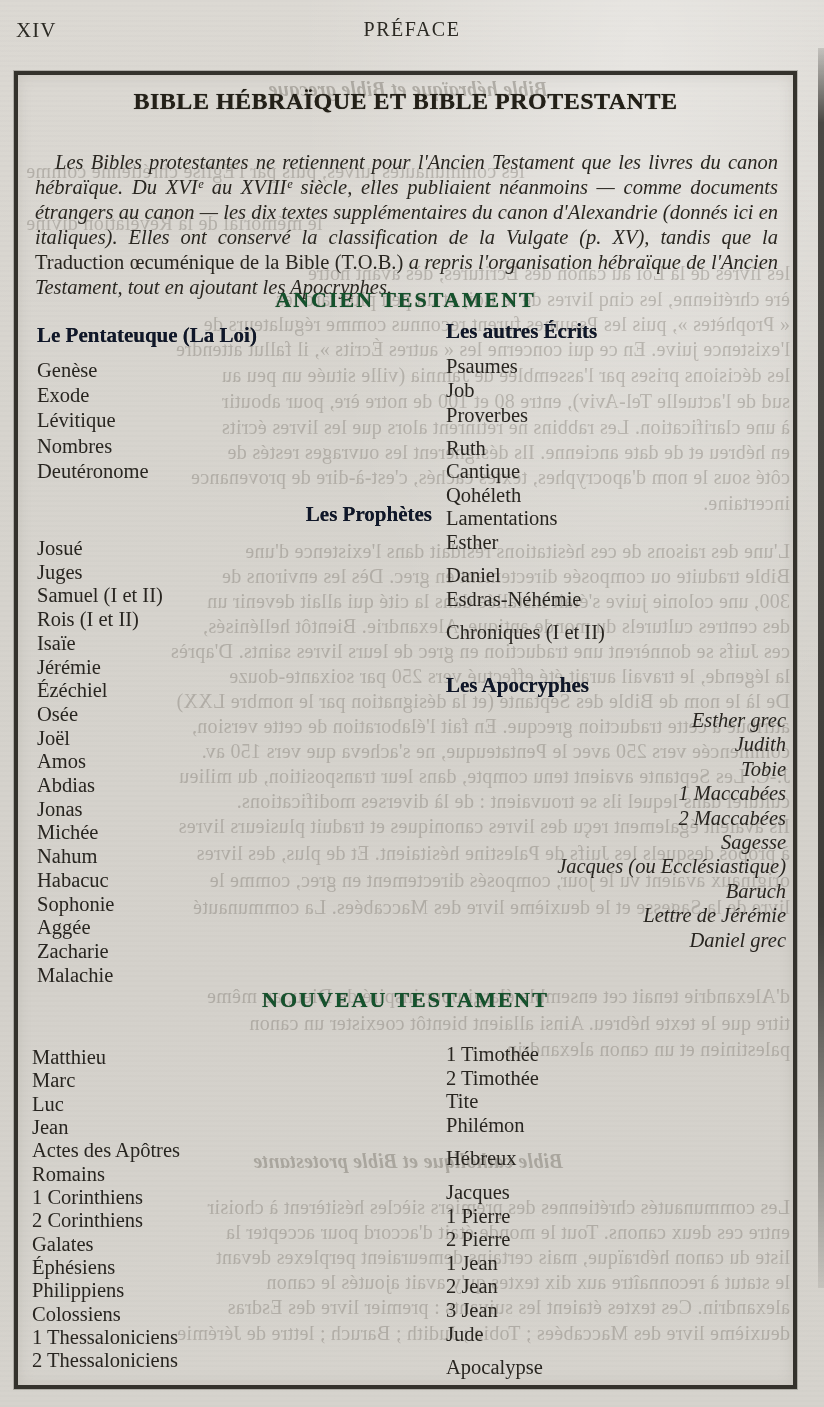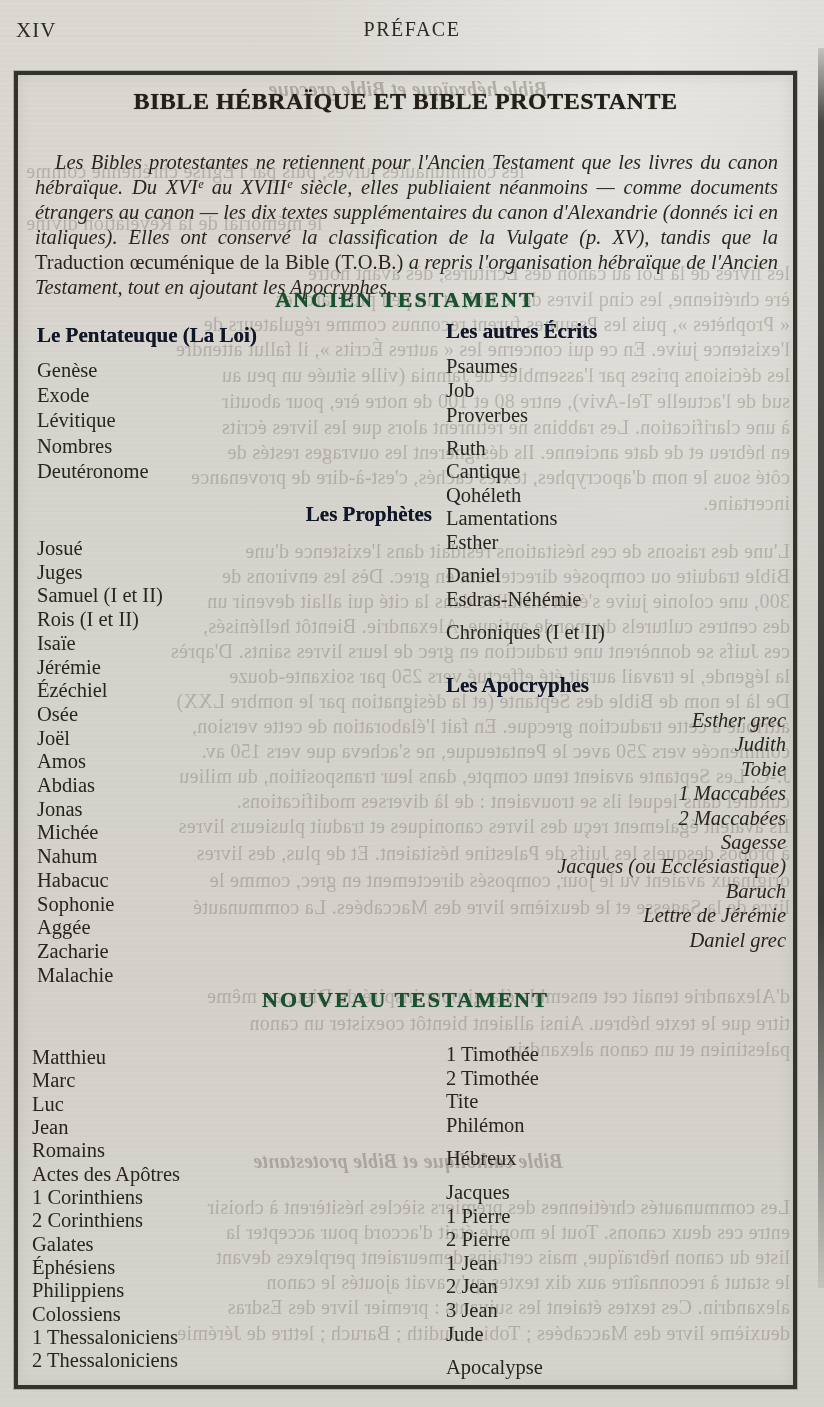--- a/index.html
+++ b/index.html
@@ -184,22 +184,22 @@
         </div>
 
       <div class="sect-heading" id="nt-heading">NOUVEAU TESTAMENT</div>
 
       <div class="column" id="nt-left">
           <ul class="book-list" style="line-height: 23.35px;">
             <li>Matthieu</li>
             <li>Marc</li>
             <li>Luc</li>
             <li>Jean</li>
+            <li>Actes des Apôtres</li>
             <li>Romains</li>
-            <li>Actes des Apôtres</li>
             <li>1 Corinthiens</li>
             <li>2 Corinthiens</li>
             <li>Galates</li>
             <li>Éphésiens</li>
             <li>Philippiens</li>
             <li>Colossiens</li>
             <li>1 Thessaloniciens</li>
             <li>2 Thessaloniciens</li>
           </ul>
         </div>

